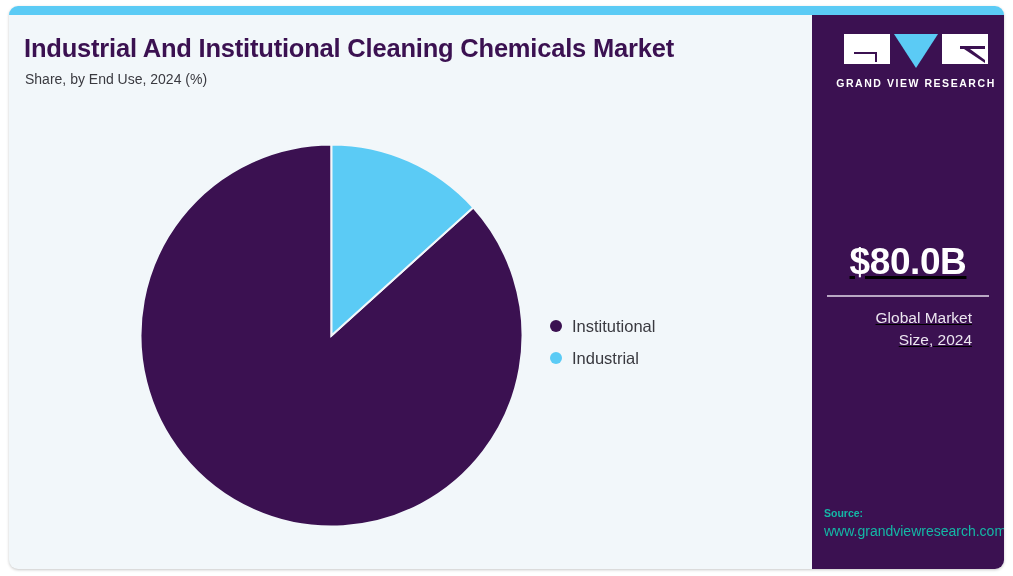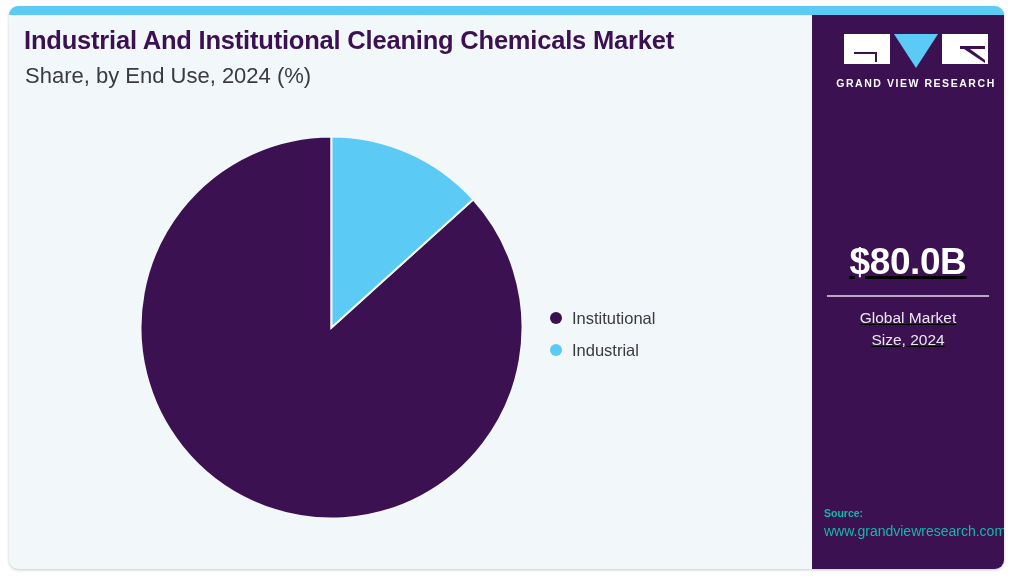--- a/index.html
+++ b/index.html
@@ -32,40 +32,40 @@
     top: 0;
     width: 100%;
     height: 9px;
     background: #5bcbf5;
   }
 
   
   .chart-pane {
     position: absolute;
     left: 0;
-    top: 3px;
+    top: 11px;
     width: 803px;
     height: 494px;
   }
 
   .title {
     position: absolute;
     left: 15px;
     top: 17px;
     font-size: 25.5px;
     font-weight: bold;
     color: #3b1151;
     letter-spacing: -0.2px;
     white-space: nowrap;
   }
   .subtitle {
     position: absolute;
     left: 16px;
     top: 54px;
-    font-size: 22px;
+    font-size: 14px;
     color: #3a3a40;
     white-space: nowrap;
   }
 
   .pie-wrap {
     position: absolute;
     left: 127px;
     top: 123px;
     width: 391px;
     height: 391px;
@@ -146,20 +146,21 @@
     width: 162px;
     height: 2px;
     background: #b9a8c4;
     margin: 13px auto 10px auto;
   }
   .stat-caption {
     font-size: 15.5px;
     color: #ecE6f0;
     line-height: 1.45;
     padding: 0 32px;
+    text-align: right;
   }
 
   .source-block {
     position: absolute;
     left: 12px;
     bottom: 26px;
     width: 180px;
     color: #14b8a6;
     text-align: left;
   }

